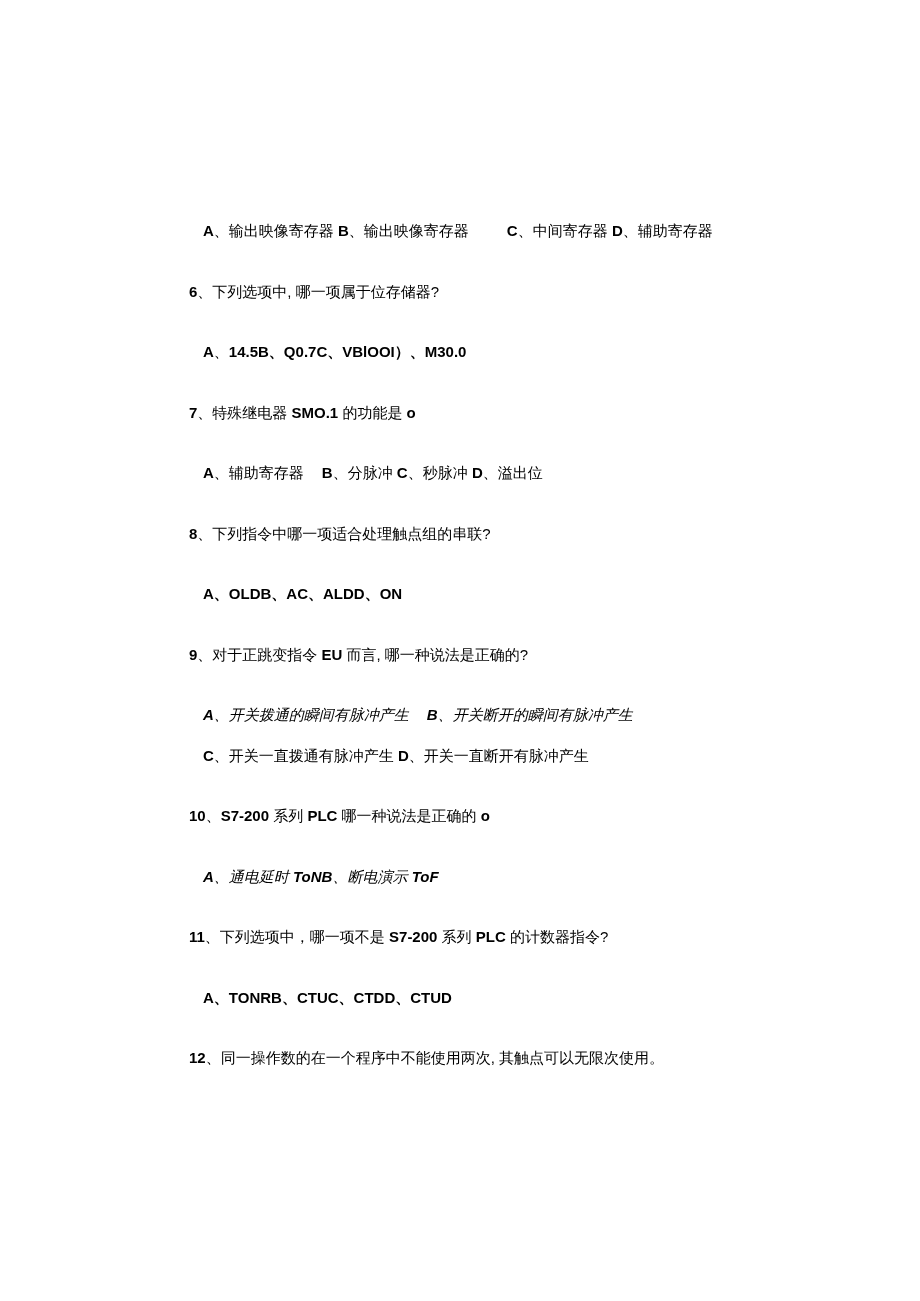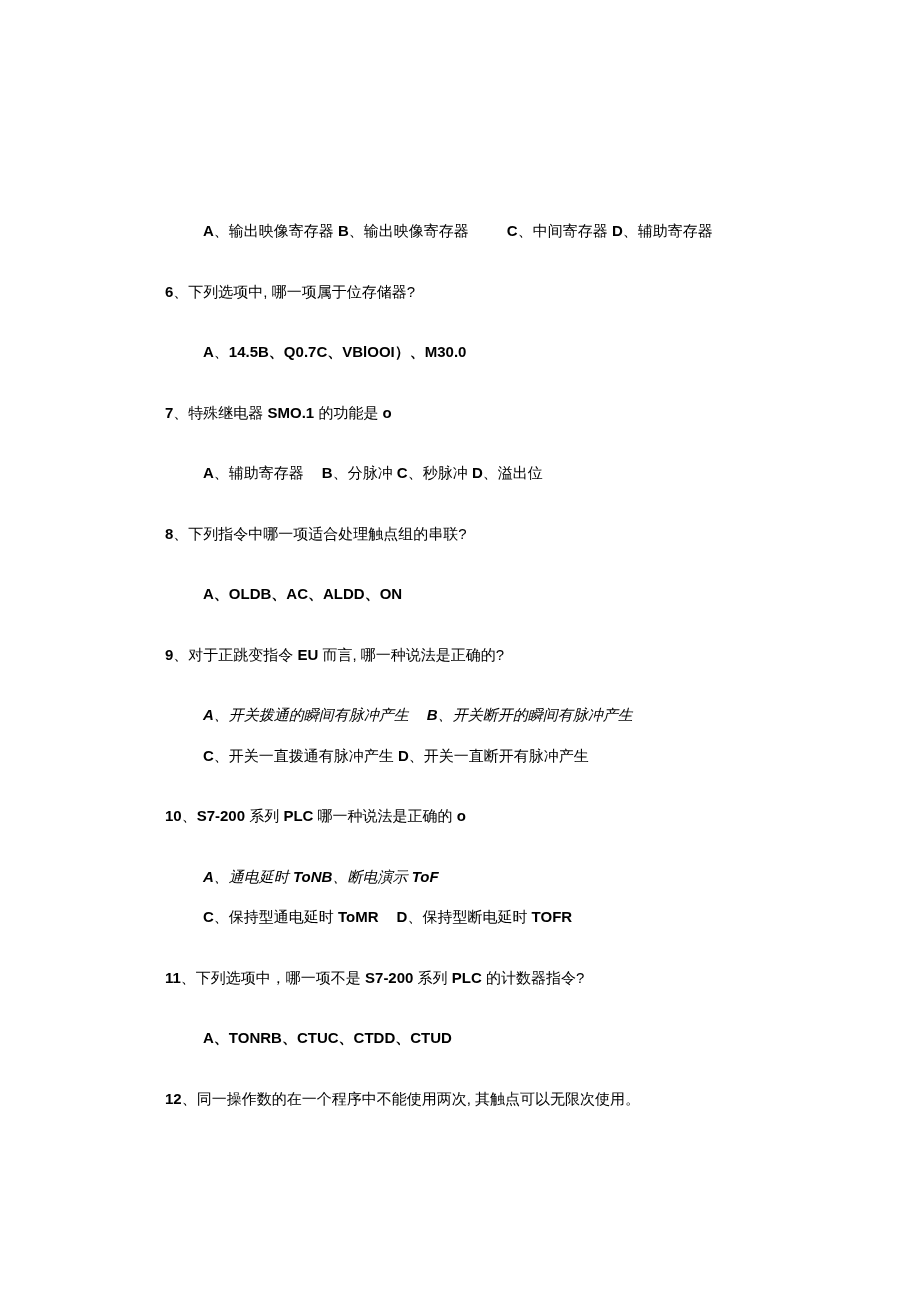--- a/index.html
+++ b/index.html
@@ -12,20 +12,21 @@
       height: 1301px;
       background: #ffffff;
       font-family: "Microsoft YaHei", "SimSun", sans-serif;
       font-size: 15px;
       color: #000000;
       padding: 220px 165px 0 165px;
       line-height: 1.5;
     }
     .question-block {
       margin-bottom: 38px;
+      margin-left: 24px;
     }
     .options-block {
       margin-bottom: 38px;
       padding-left: 38px;
     }
     .options-line {
       margin-bottom: 18px;
       font-style: italic;
     }
     .bold {
@@ -86,23 +87,20 @@
   </div>
 </div>
 
 <div class="question-block">
   <span class="qnum">10</span><span>、</span><span class="bold">S7-200 </span><span>系列 </span><span class="bold">PLC </span><span>哪一种说法是正确的 </span><span class="bold">o</span>
 </div>
 <div class="options-block">
   <div class="options-line">
     <span class="opt-label">A</span><span>、通电延时 </span><span class="bold">ToNB</span><span>、断电演示 </span><span class="bold">ToF</span>
   </div>
-  <div>
-    <span class="opt-label">C</span><span>、保持型通电延时 </span><span class="bold">ToMR</span><span class="gap-small"></span><span class="opt-label">D</span><span>、保持型断电延时 </span><span class="bold">TOFR</span>
-  </div>
 </div>
 
 <div class="question-block">
   <span class="qnum">11</span><span>、下列选项中，哪一项不是 </span><span class="bold">S7-200 </span><span>系列 </span><span class="bold">PLC </span><span>的计数器指令?</span>
 </div>
 <div class="options-block">
   <span class="bold">A、TONRB、CTUC、CTDD、CTUD</span>
 </div>
 
 <div class="question-block">

